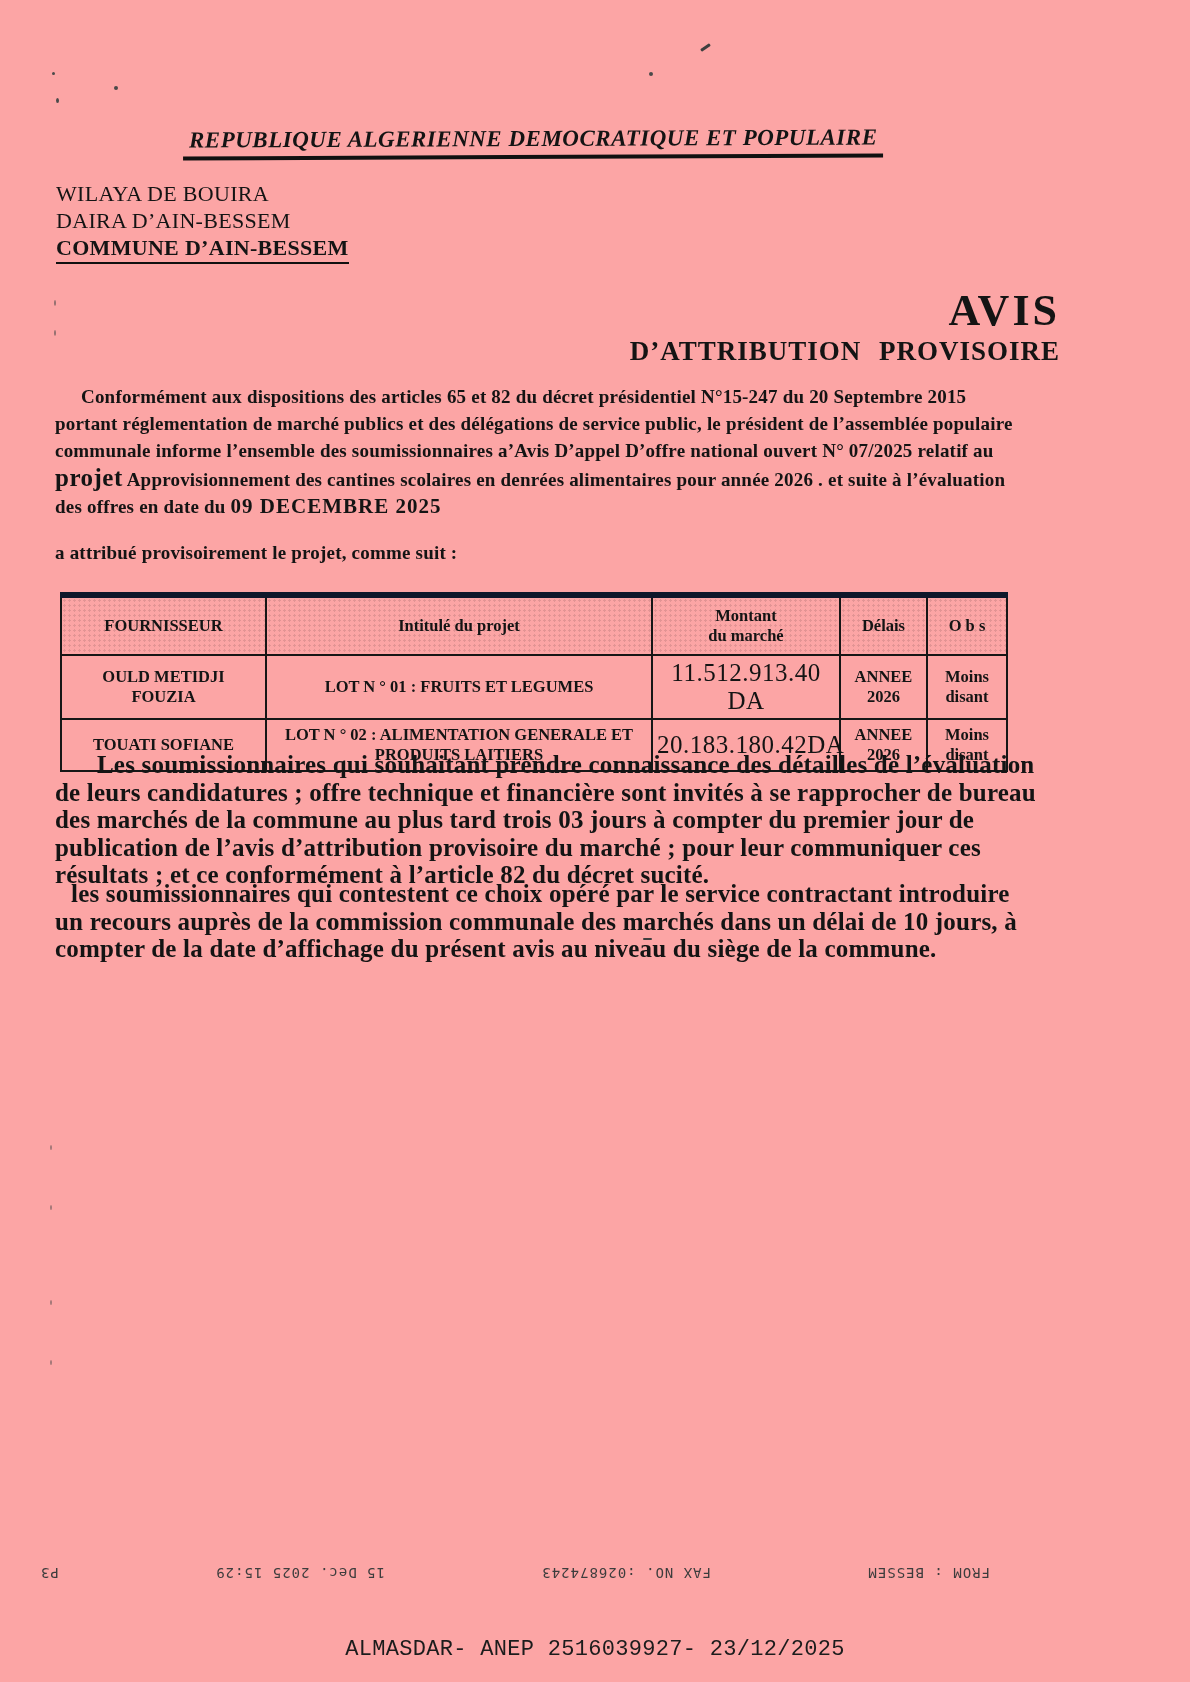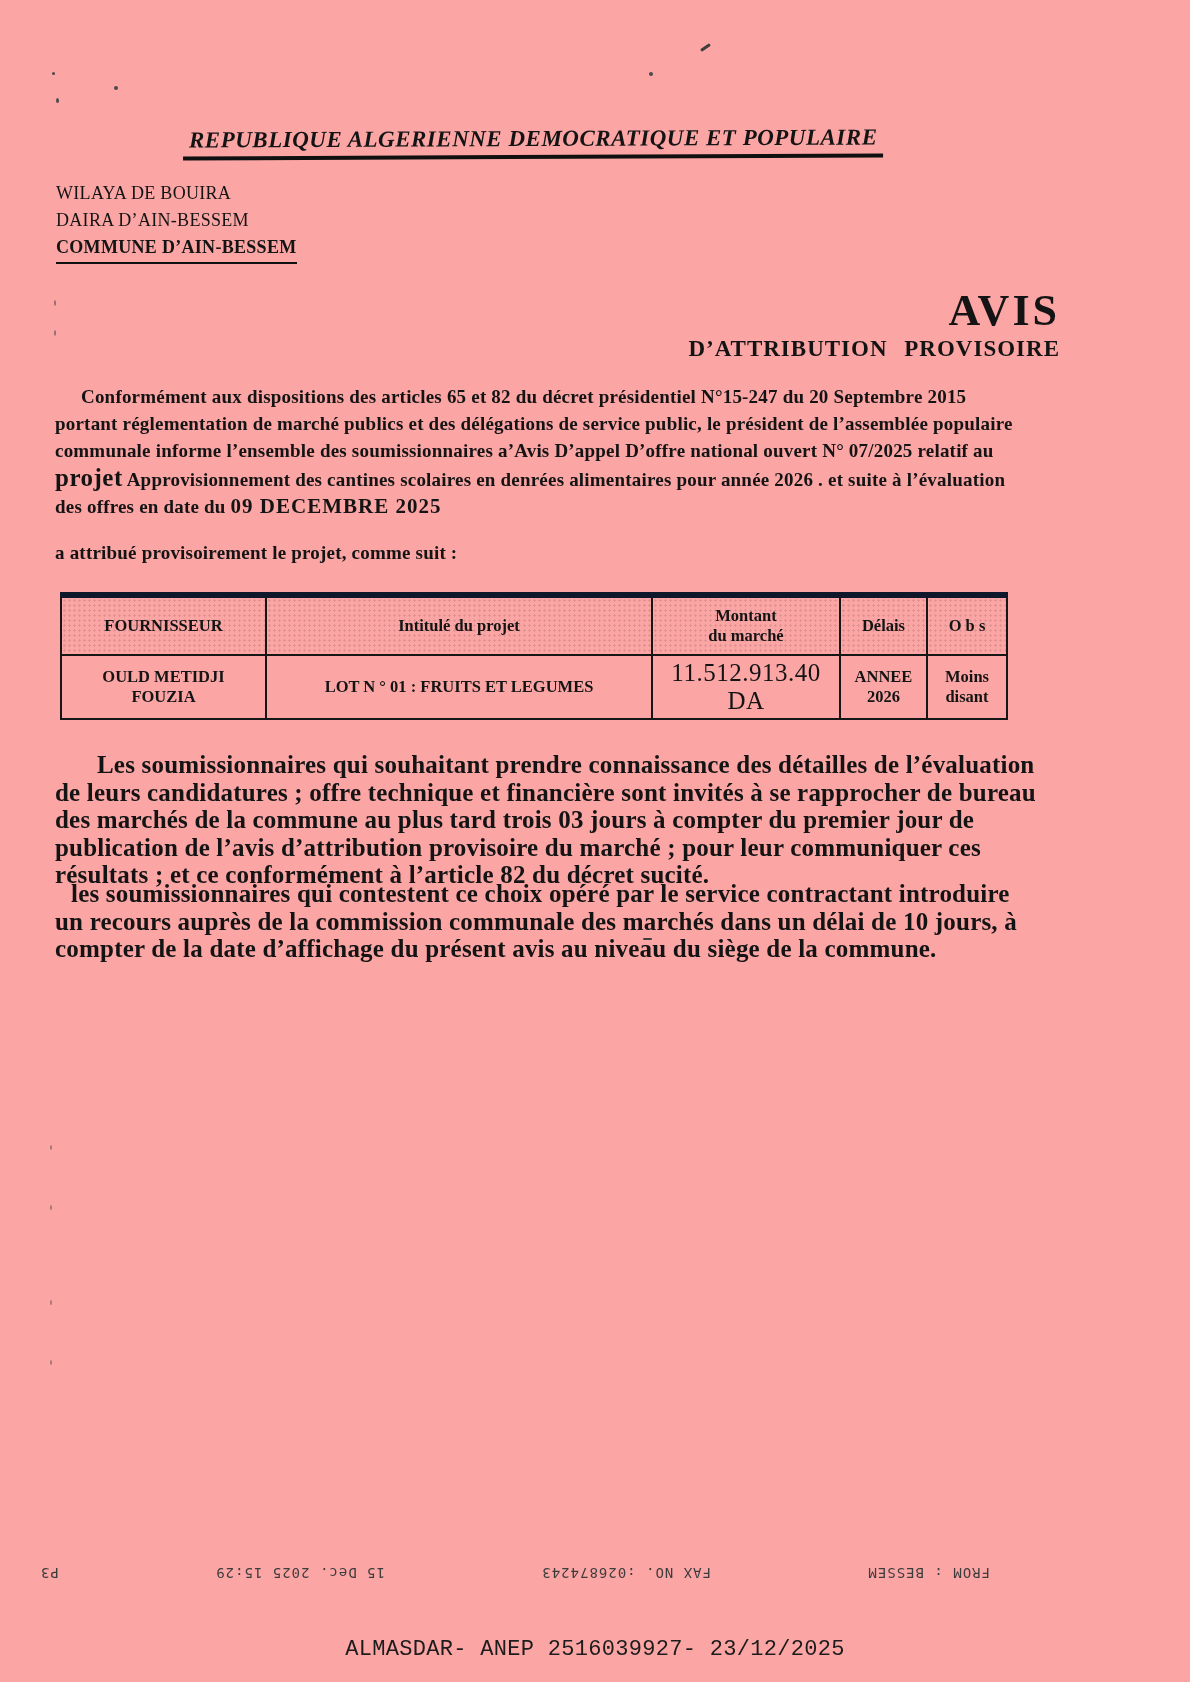--- a/index.html
+++ b/index.html
@@ -17,30 +17,30 @@
     position:absolute;left:183px;top:126px;
     font-size:23px;font-weight:bold;font-style:italic;
     letter-spacing:.5px;
     border-bottom:4px solid #101010;
     padding:0 6px 3px 6px;
     transform:rotate(-0.25deg);
     white-space:nowrap;
   }
   .issuer{
     position:absolute;left:56px;top:180px;
-    font-size:18px;line-height:27px;letter-spacing:.3px;
+    font-size:22px;line-height:27px;letter-spacing:.3px;
   }
   .issuer .commune{
     border-bottom:2.5px solid #101010;display:inline-block;padding-bottom:1px;
     font-weight:bold;
   }
   
   .avis-wrap{position:absolute;left:0;top:288px;width:1060px;text-align:right;}
   .avis-title{font-size:44px;font-weight:bold;letter-spacing:3px;line-height:46px;}
-  .avis-subtitle{font-size:23px;font-weight:bold;letter-spacing:1px;word-spacing:10px;margin-top:2px;}
+  .avis-subtitle{font-size:27px;font-weight:bold;letter-spacing:1px;word-spacing:10px;margin-top:2px;}
   
   .intro{
     position:absolute;left:55px;top:383px;width:965px;
     font-size:19px;font-weight:bold;line-height:27px;
     text-indent:26px;letter-spacing:.2px;
   }
   .projet-big{font-size:25px;letter-spacing:.5px;}
   .eval-date{font-size:21px;letter-spacing:1px;}
   .attrib-line{
     position:absolute;left:55px;top:542px;width:965px;
@@ -142,20 +142,30 @@
       <tr>
         <td class="prewrap">OULD METIDJI
 FOUZIA</td>
         <td>LOT N ° 01 : FRUITS ET LEGUMES</td>
         <td class="montant-val">11.512.913.40 DA</td>
         <td class="prewrap">ANNEE
 2026</td>
         <td class="prewrap">Moins
 disant</td>
       </tr>
+      <tr>
+        <td>TOUATI SOFIANE</td>
+        <td class="prewrap">LOT N ° 02 : ALIMENTATION GENERALE ET
+PRODUITS LAITIERS</td>
+        <td class="montant-val">20.183.180.42DA</td>
+        <td class="prewrap">ANNEE
+2026</td>
+        <td class="prewrap">Moins
+disant</td>
+      </tr>
     </tbody>
   </table>
 
   <div class="para para-consultation">Les soumissionnaires qui souhaitant prendre connaissance des détailles de l’évaluation de leurs candidatures ; offre technique et financière sont invités à se rapprocher de bureau des marchés de la commune au plus tard trois 03 jours à compter du premier jour de publication de l’avis d’attribution provisoire du marché ; pour leur communiquer ces résultats ; et ce conformément à l’article 82 du décret sucité.</div>
   <div class="para para-recours">les soumissionnaires qui contestent ce choix opéré par le service contractant introduire un recours auprès de la commission communale des marchés dans un délai de 10 jours, à compter de la date d’affichage du présent avis  au niveau du siège de la commune.</div>
 
   <div class="fax-line">
     <span class="from">FROM : BESSEM</span>
     <span>FAX NO. :026874243</span>
     <span>15 Dec. 2025 15:29</span>

